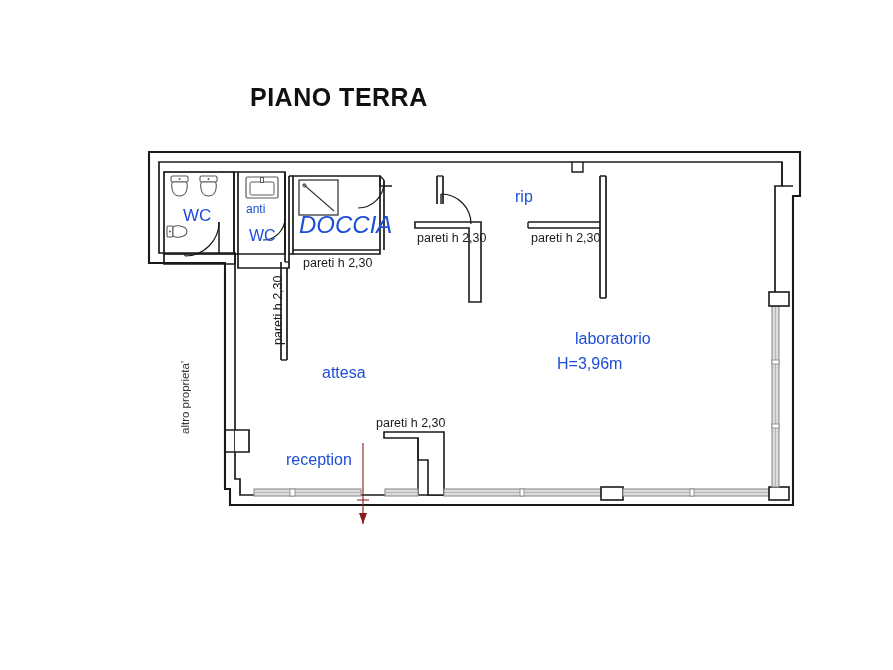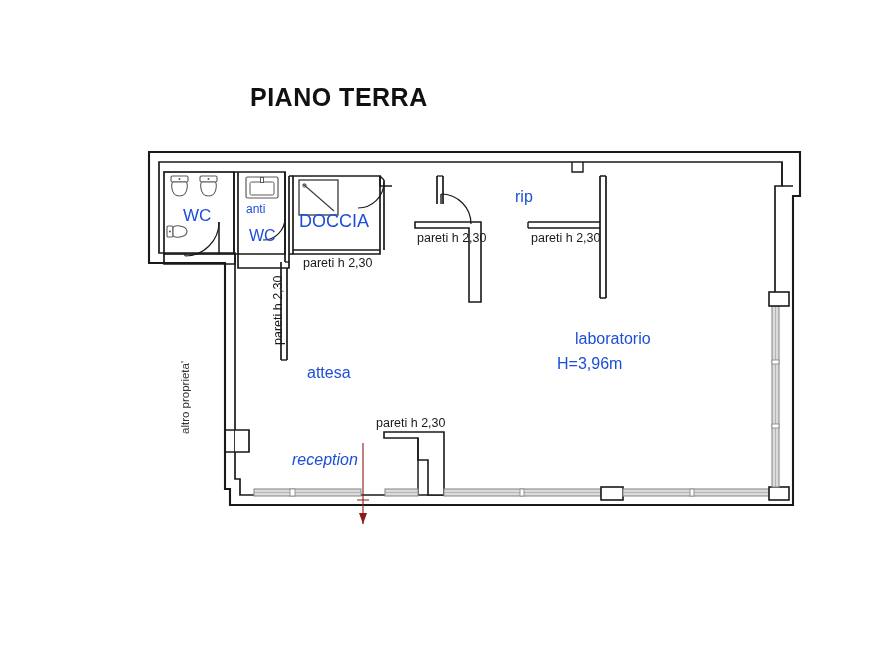--- a/index.html
+++ b/index.html
@@ -38,21 +38,22 @@
     top: 0;
   }
   .room-label {
     position: absolute;
     font-size: 16px;
     color: #1d4ed8;
     white-space: nowrap;
     line-height: 1.15;
   }
   .room-label.big {
-    font-size: 18px;
+    font-size: 24px;
+    font-style: italic;
   }
   .wall-note {
     position: absolute;
     font-size: 12.5px;
     color: #1a1a1a;
     white-space: nowrap;
     line-height: 1.1;
   }
   .wall-note.vert {
     transform-origin: 0 0;
@@ -266,23 +267,23 @@
   <div class="room-label" style="left:246px; top:203px; font-size:12px;">anti</div>
   <div class="room-label" style="left:249px; top:227px; font-size:16px;">WC</div>
 
   <div class="room-label big" style="left:299px; top:211px;">DOCCIA</div>
 
   <div class="room-label" style="left:515px; top:188px;">rip</div>
 
   <div class="room-label" style="left:575px; top:330px;">laboratorio</div>
   <div class="room-label" style="left:557px; top:355px;text-align:right;">H=3,96m</div>
 
-  <div class="room-label" style="left:307px; top:364px;">attesa</div>
-
-  <div class="room-label" style="left:292px; top:451px;font-style:italic;">reception</div>
+  <div class="room-label" style="left:322px; top:364px;">attesa</div>
+
+  <div class="room-label" style="left:286px; top:451px;">reception</div>
 
   <div class="wall-note" style="left:303px; top:257px;">pareti h 2,30</div>
 
   <div class="wall-note vert" style="left:272px; top:345px;">pareti h 2,30</div>
 
   <div class="wall-note" style="left:417px; top:232px;">pareti h 2,30</div>
 
   <div class="wall-note" style="left:531px; top:232px;">pareti h 2,30</div>
 
   <div class="wall-note" style="left:376px; top:417px;">pareti h 2,30</div>

